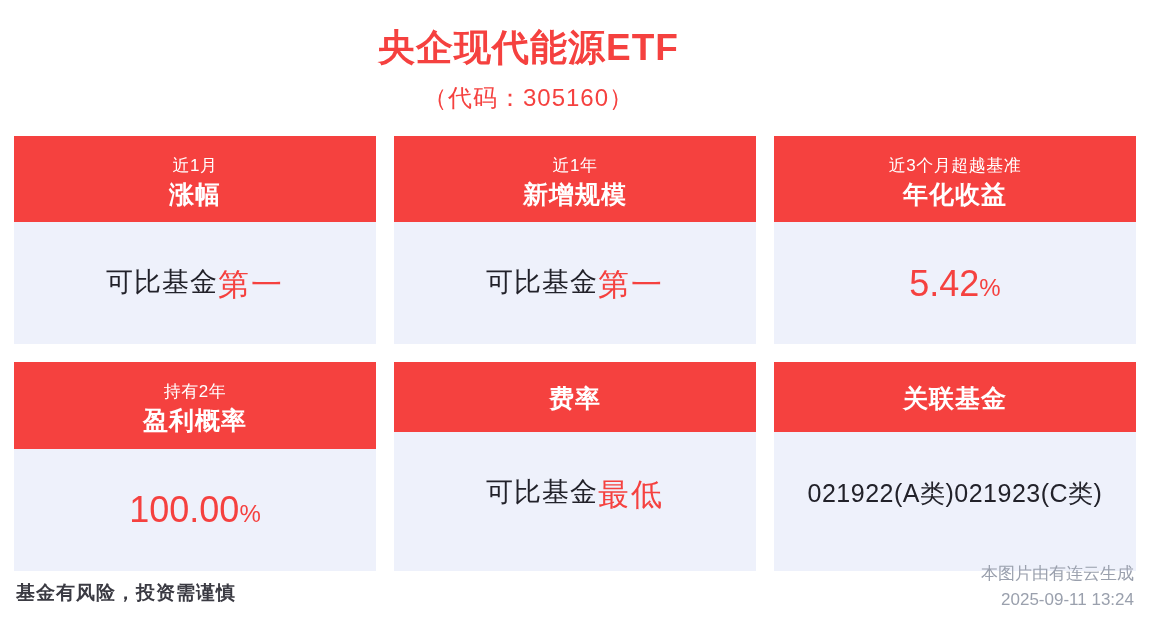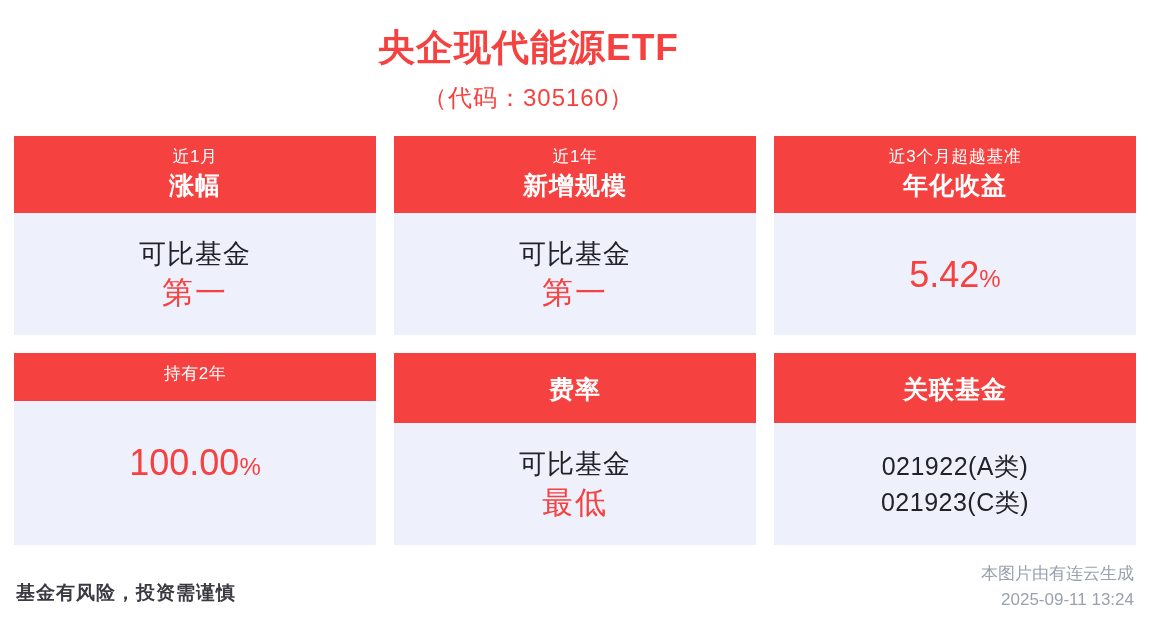--- a/index.html
+++ b/index.html
@@ -71,32 +71,33 @@
     justify-content: center;
     height: 70px;
     padding: 0;
     text-align: right;
   }
   .head-small {
     font-size: 17px;
     line-height: 1.3;
     font-weight: normal;
     letter-spacing: 0.5px;
+    margin-top: 9px;
   }
   .head-big {
     font-size: 25px;
     line-height: 1.25;
     font-weight: bold;
     letter-spacing: 1px;
     margin-top: 2px;
   }
   .card-body {
     height: 122px;
     display: flex;
-    flex-direction: column;
+    flex-direction: row;
     align-items: center;
     justify-content: center;
     text-align: right;
   }
   .body-label {
     font-size: 27px;
     color: #22222a;
     line-height: 1.25;
     letter-spacing: 1px;
   }
@@ -191,20 +192,21 @@
         <div class="head-big">年化收益</div>
       </div>
       <div class="card-body">
         <div class="body-value"><span>5.42</span><span class="pct">%</span></div>
       </div>
     </div>
 
     <div class="card">
       <div class="card-head">
         <div class="head-small">持有2年</div>
+        <div class="head-big">盈利概率</div>
       </div>
       <div class="card-body">
         <div class="body-value"><span>100.00</span><span class="pct">%</span></div>
       </div>
     </div>
 
     <div class="card">
       <div class="card-head single">
         <div class="head-big">费率</div>
       </div>

